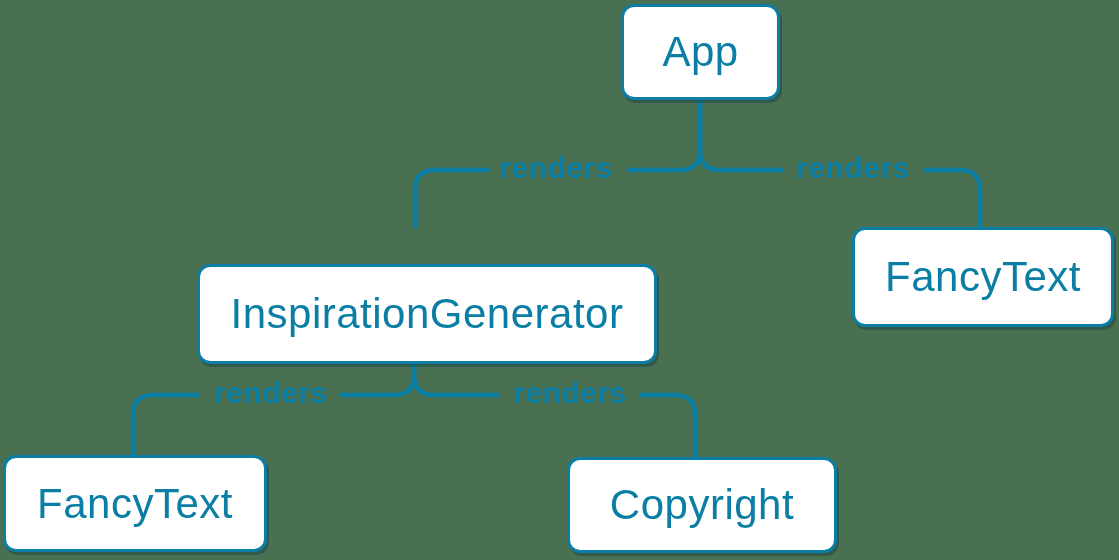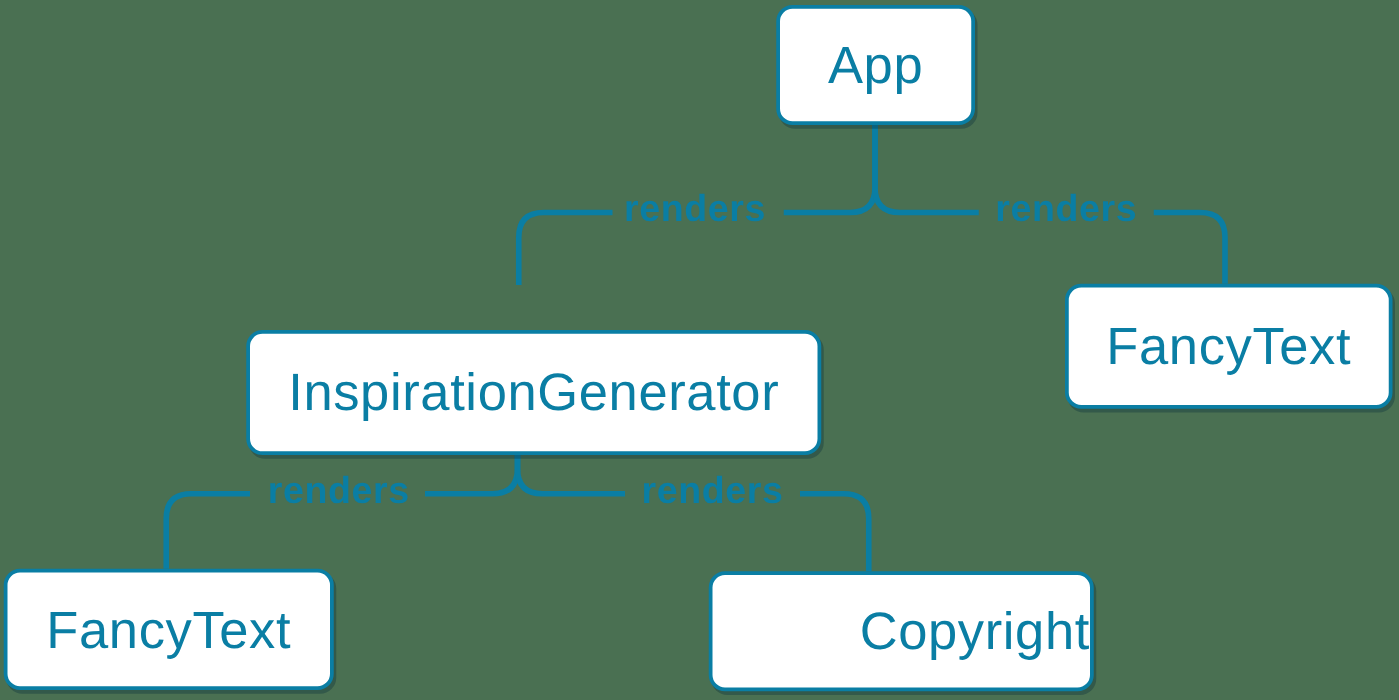--- a/index.html
+++ b/index.html
@@ -47,21 +47,21 @@
     color: var(--accent, #0a7ea4);
     font-size: 42px;
     font-weight: 500;
     letter-spacing: 0.5px;
     white-space: nowrap;
   }
   .node-app                  { left: 621px; top: 4px;   width: 159px; height: 96px;  }
   .node-inspiration         { left: 197px; top: 228px; width: 460px; height: 100px; margin-top: 36px;  }
   .node-fancytext-right     { left: 852px; top: 227px; width: 262px; height: 100px; }
   .node-fancytext-left      { left: 3px;   top: 455px; width: 264px; height: 97px;  }
-  .node-copyright           { left: 567px; top: 457px; width: 308px; height: 96px; justify-content: flex-end;  }
+  .node-copyright           { left: 567px; top: 457px; width: 270px; height: 96px;  }
   .edge-label {
     position: absolute;
     transform: translate(-50%, -50%);
     color: var(--accent, #0a7ea4);
     font-size: 30px;
     font-weight: 700;
     letter-spacing: 0.5px;
     white-space: nowrap;
   }
   .edge-label-1 { left: 556px; top: 168px; }

